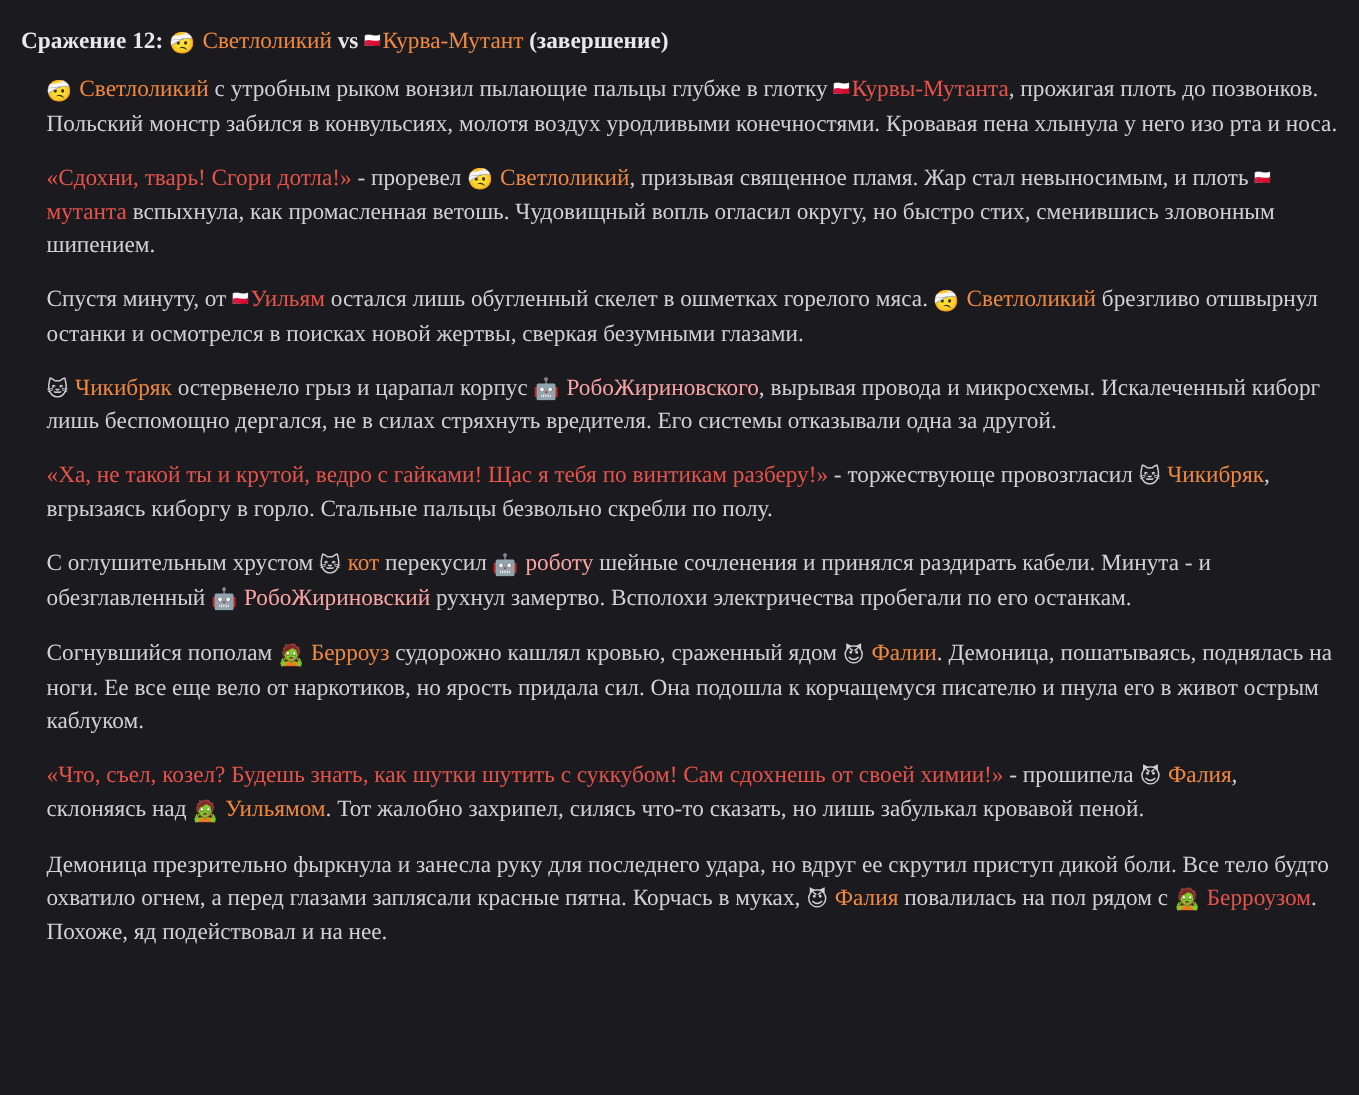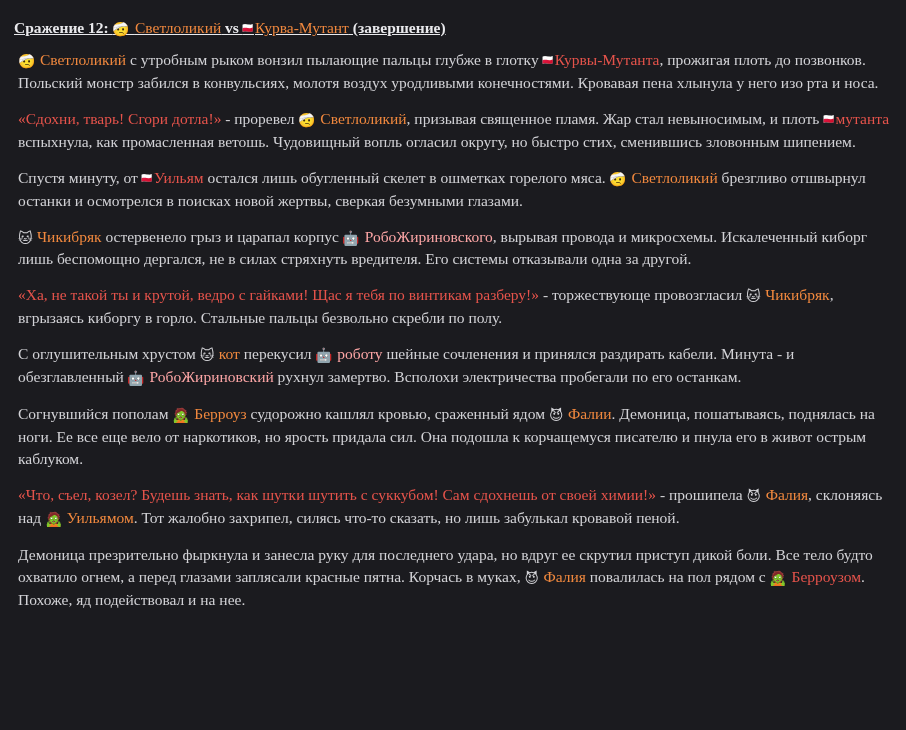--- a/index.html
+++ b/index.html
@@ -21,25 +21,24 @@
     padding: 10px 14px 14px 14px;
     background: #1b1b1f;
   }
   .battle { margin-bottom: 2px; }
   .battle-header {
     font-weight: bold;
     color: #e9e9ec;
     font-size: 15.5px;
     margin: 8px 0 10px 0;
     line-height: 1.35;
-    text-decoration: underline;
   }
   .battle-header .sep { font-weight: bold; color: #e9e9ec; }
   p.para {
-    margin: 0 0 14px 4px;
+    margin: 0 0 14px 17px;
     color: #d2d2d6;
     text-align: left;
   }
   .emoji {
     font-family: "DejaVu Sans", sans-serif;
     font-size: 14px;
     vertical-align: -1px;
     letter-spacing: 0;
   }
   .flag {

